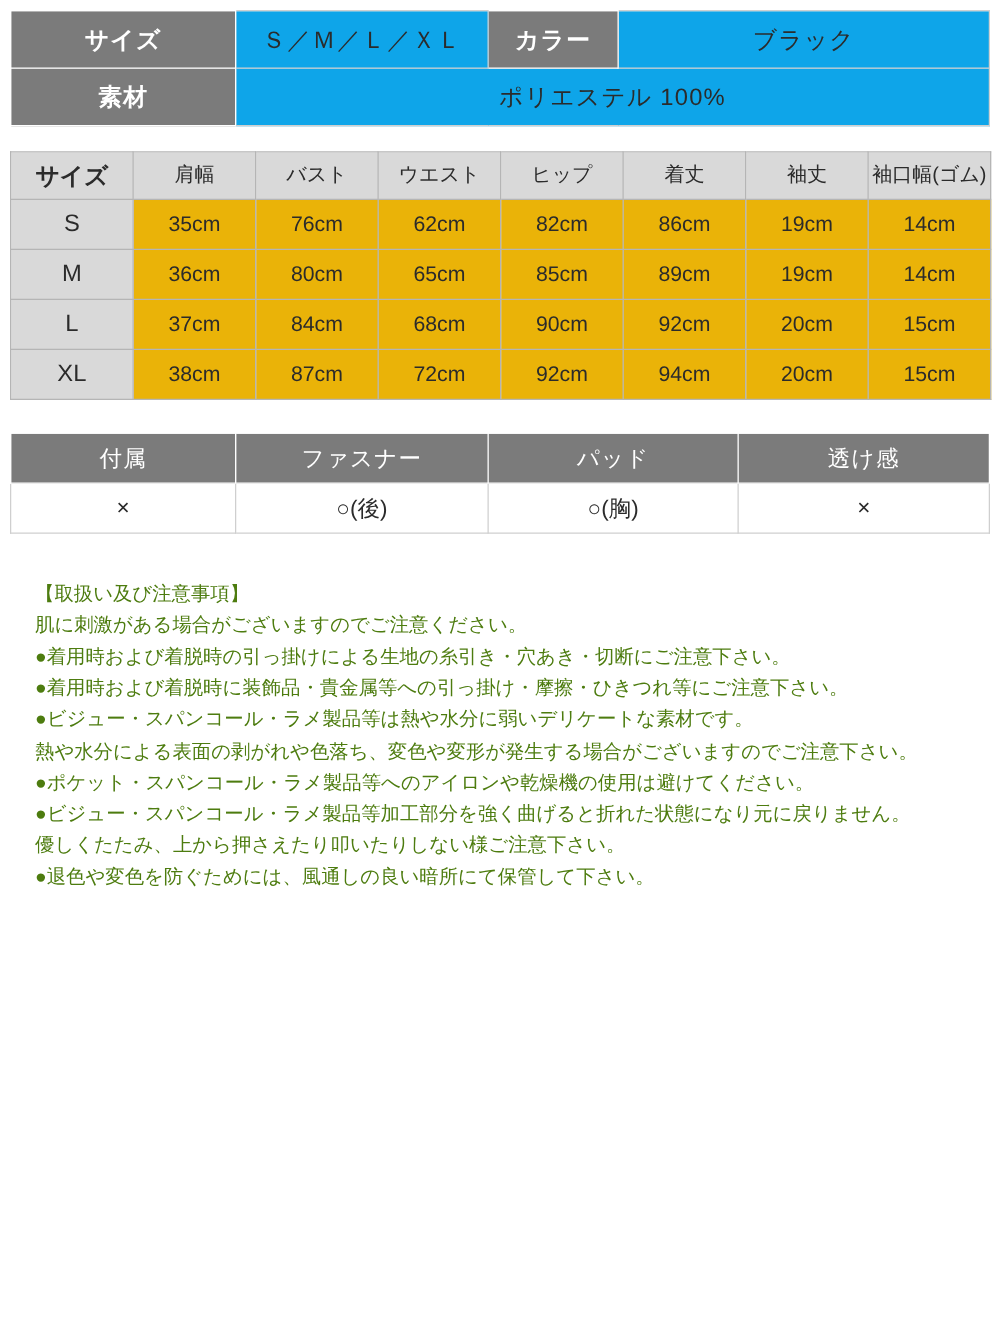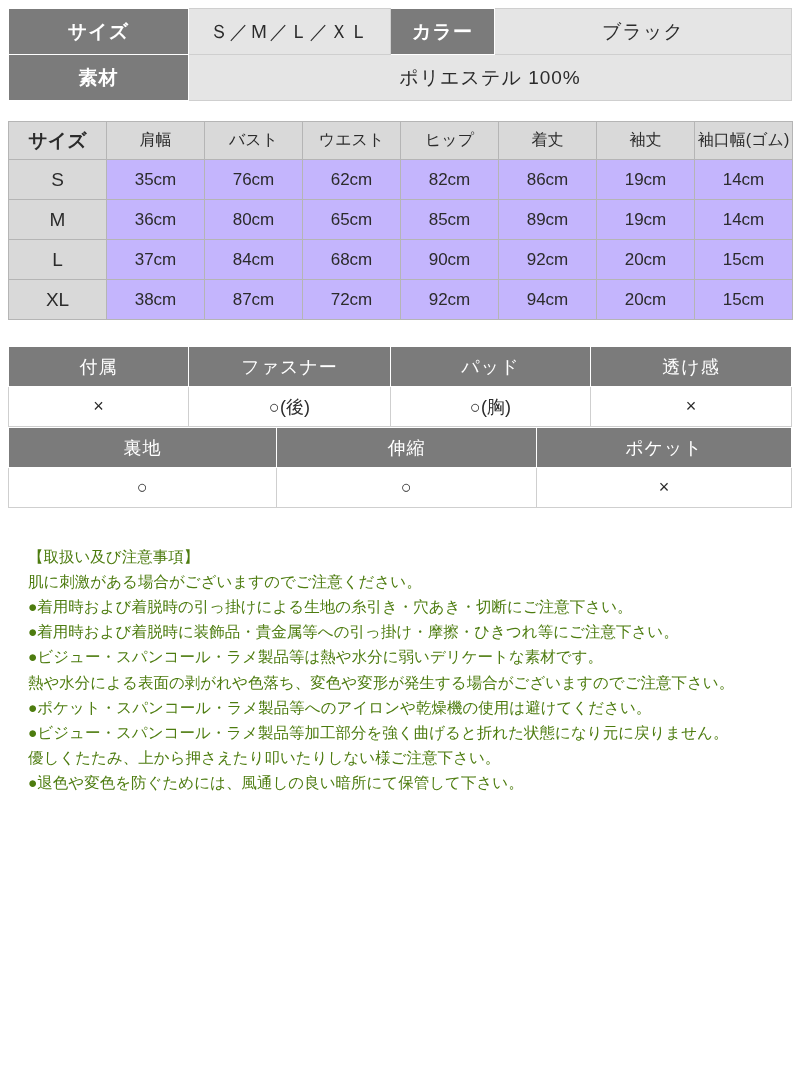--- a/index.html
+++ b/index.html
@@ -38,21 +38,21 @@
     height: 46px;
     font-size: 19px;
     letter-spacing: 1px;
   }
   .hdr-dark {
     background: #7b7b7b;
     color: #ffffff;
     font-weight: bold;
   }
   .cell-light {
-    background: #e5e5e5;
+    background: #0ea5e9;
     color: #2b2b2b;
     border: 1px solid #cfcfcf;
   }
 
   
   .size-table {
     margin-top: 20px;
     border: none;
   }
   .size-table td {
@@ -68,21 +68,21 @@
   }
   .size-table thead td.first {
     font-weight: bold;
     font-size: 19px;
   }
   .size-table tbody td.first {
     background: #d9d9d9;
     font-size: 19px;
   }
   .size-table tbody td {
-    background: #c4b5fd;
+    background: #eab308;
   }
 
   
   .attr-table {
     margin-top: 26px;
   }
   .attr-table td {
     height: 40px;
     font-size: 18px;
     border: 1px solid #ffffff;
@@ -200,34 +200,20 @@
       </tr>
       <tr>
         <td class="attr-val">×</td>
         <td class="attr-val">○(後)</td>
         <td class="attr-val">○(胸)</td>
         <td class="attr-val">×</td>
       </tr>
     </tbody>
   </table>
 
-  <table class="attr-table attr-table2">
-    <tbody>
-      <tr>
-        <td class="attr-head" style="width:268px">裏地</td>
-        <td class="attr-head" style="width:260px">伸縮</td>
-        <td class="attr-head">ポケット</td>
-      </tr>
-      <tr>
-        <td class="attr-val">○</td>
-        <td class="attr-val">○</td>
-        <td class="attr-val">×</td>
-      </tr>
-    </tbody>
-  </table>
 
   <div class="notes">
     <div class="line">【取扱い及び注意事項】</div>
     <div class="line">肌に刺激がある場合がございますのでご注意ください。</div>
     <div class="line">●着用時および着脱時の引っ掛けによる生地の糸引き・穴あき・切断にご注意下さい。</div>
     <div class="line">●着用時および着脱時に装飾品・貴金属等への引っ掛け・摩擦・ひきつれ等にご注意下さい。</div>
     <div class="line">●ビジュー・スパンコール・ラメ製品等は熱や水分に弱いデリケートな素材です。</div>
     <div class="line">熱や水分による表面の剥がれや色落ち、変色や変形が発生する場合がございますのでご注意下さい。</div>
     <div class="line">●ポケット・スパンコール・ラメ製品等へのアイロンや乾燥機の使用は避けてください。</div>
     <div class="line">●ビジュー・スパンコール・ラメ製品等加工部分を強く曲げると折れた状態になり元に戻りません。</div>

